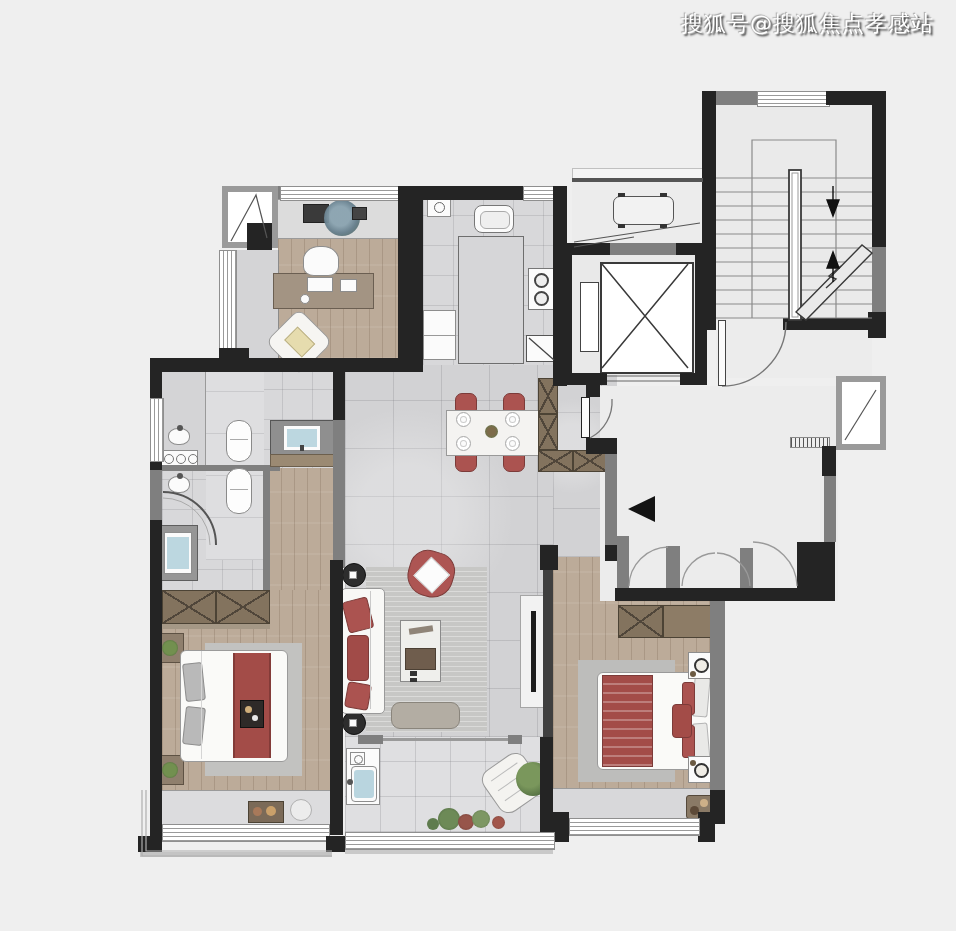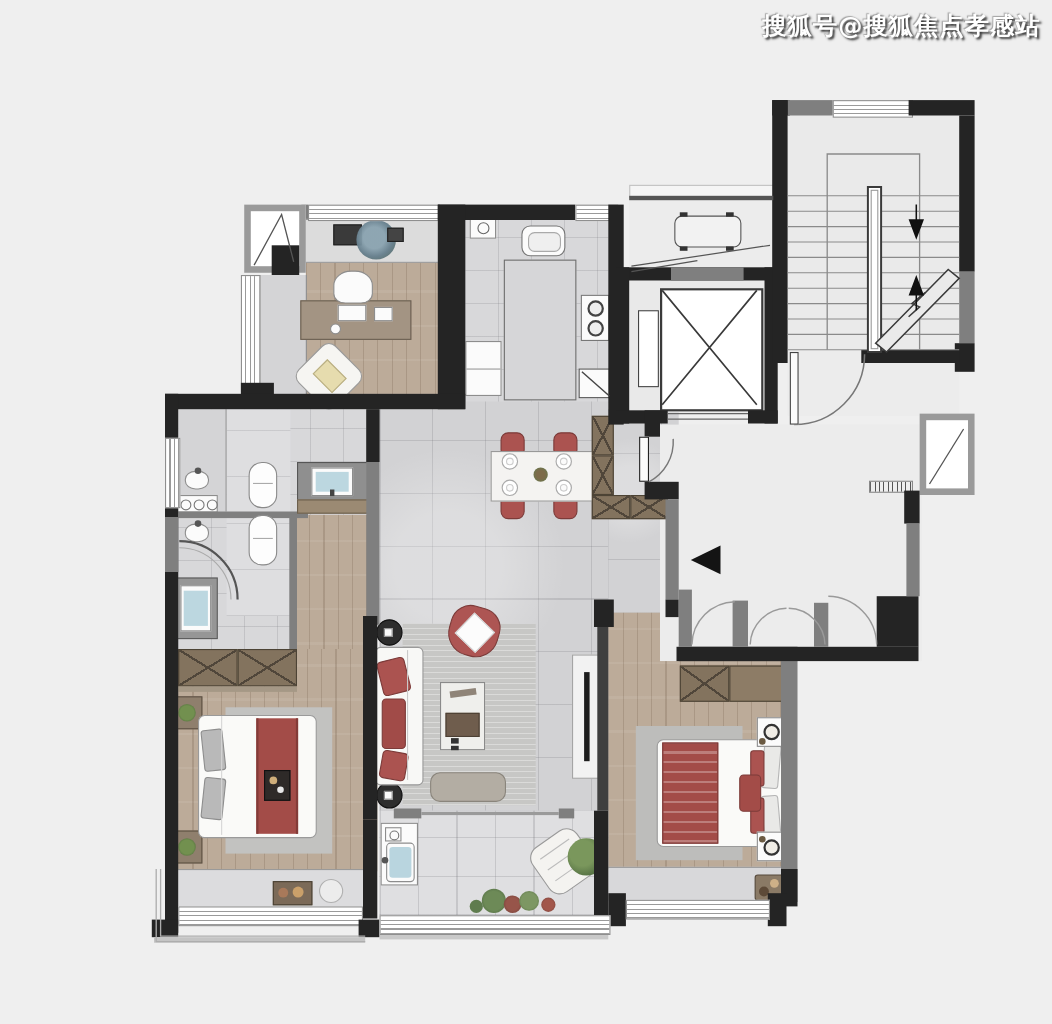--- a/index.html
+++ b/index.html
@@ -32,21 +32,21 @@
         background-image:repeating-linear-gradient(90deg,#fff 0 3px,#9a9a9a 3px 4px);}
   
   .wh{background:#fbfbfb;border:1px solid #8d8d8d;box-sizing:border-box;}
   .xp{background:#83735e;border:1px solid #4c4335;box-sizing:border-box;background-image:
       linear-gradient(to top right, transparent calc(50% - 1px), #50463a calc(50% - 1px) calc(50% + 1px), transparent calc(50% + 1px)),
       linear-gradient(to bottom right, transparent calc(50% - 1px), #50463a calc(50% - 1px) calc(50% + 1px), transparent calc(50% + 1px));}
   .red{background:#ab5350;border:1px solid #7c3b39;box-sizing:border-box;}
   .rug{background:#c7c7c5;background-image:repeating-linear-gradient(0deg, rgba(255,255,255,.35) 0 1px, transparent 1px 5px);}
   .toilet{background:#fdfdfd;border:1.5px solid #8a8a8a;border-radius:12px;box-sizing:border-box;}
   .circ{border-radius:50%;box-sizing:border-box;}
-  .wm{position:absolute;top:9px;right:10px;font-size:22px;font-weight:bold;color:#ffffff;
+  .wm{position:absolute;top:9px;right:22px;font-size:22px;font-weight:normal;color:#ffffff;
       letter-spacing:1px;text-shadow:2px 2px 2px rgba(45,45,45,.95),-1px -1px 1px rgba(90,90,90,.5);
       z-index:60;}
   svg.ov{position:absolute;left:0;top:0;z-index:40;pointer-events:none;}
 </style>
 </head>
 <body>
 
 <div id="plan">
 
   <div class="abs wood" style="left:278px;top:199px;width:132px;height:160px"></div>

